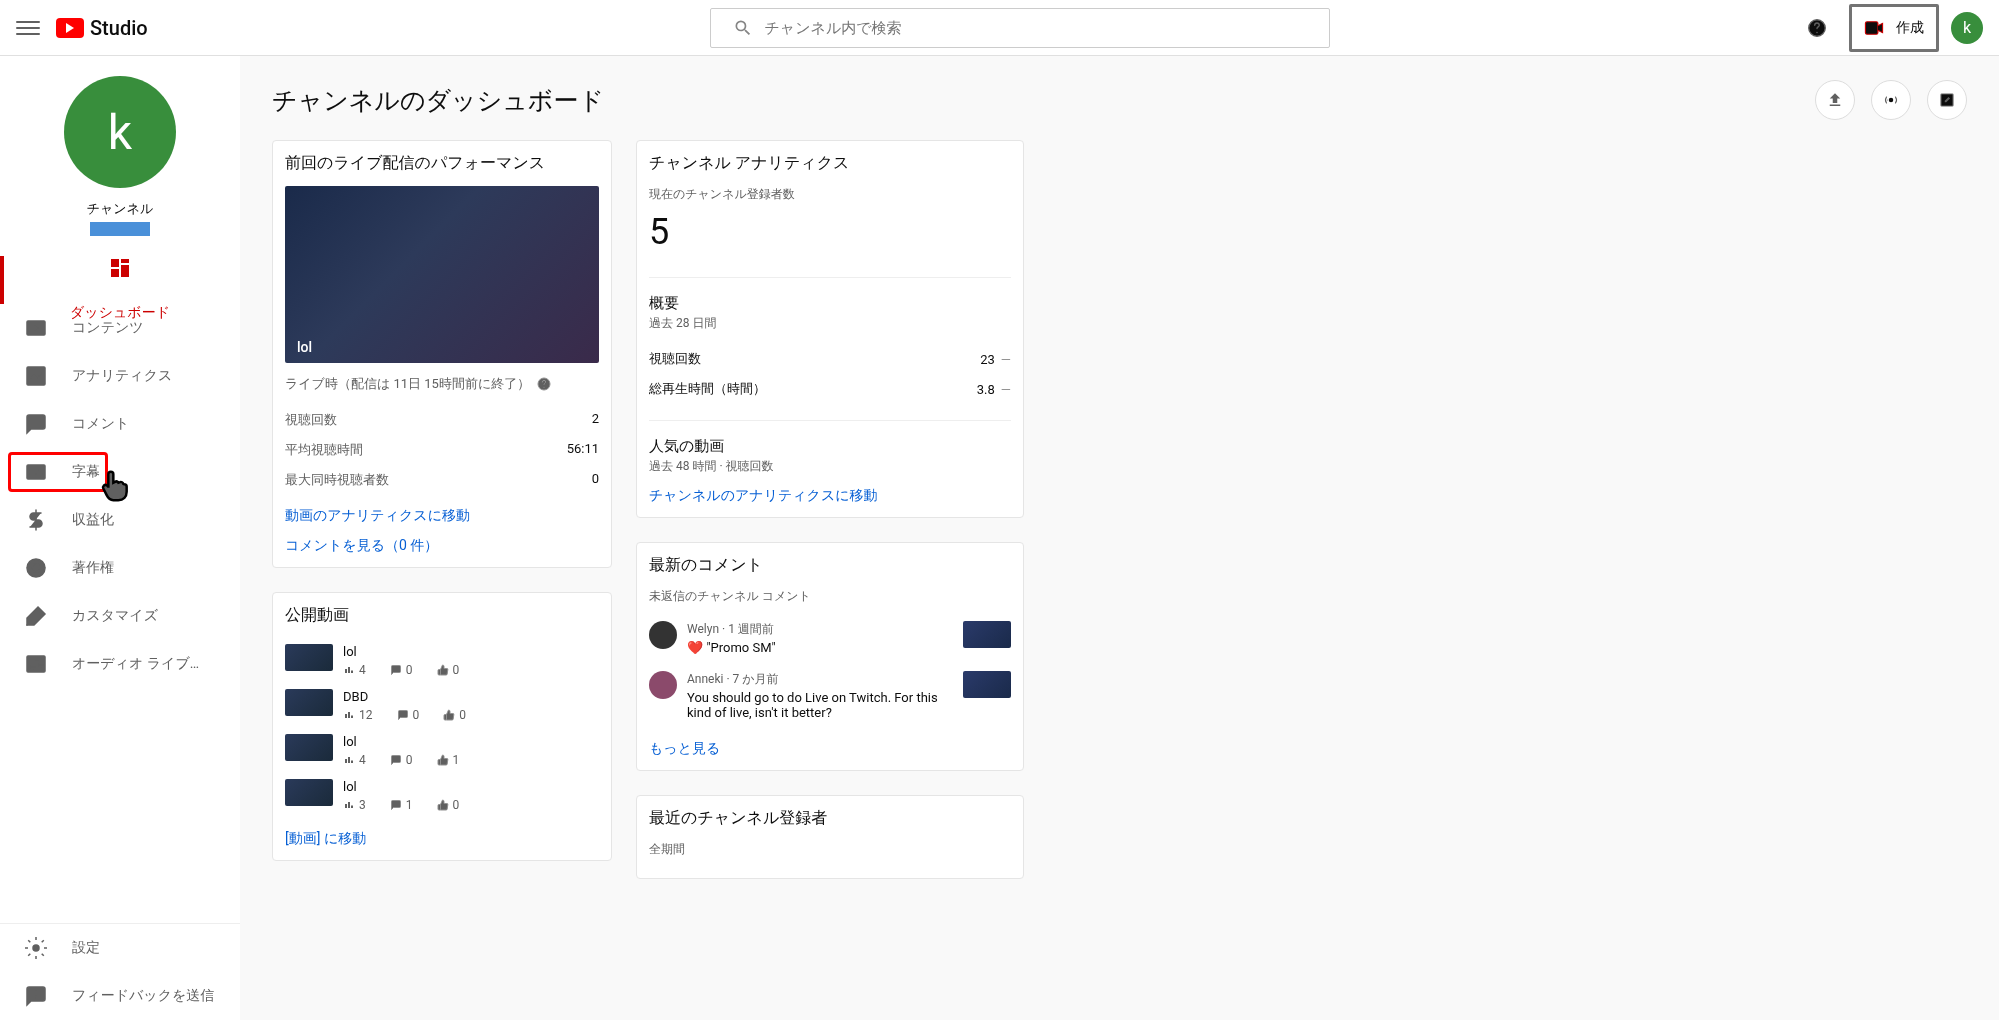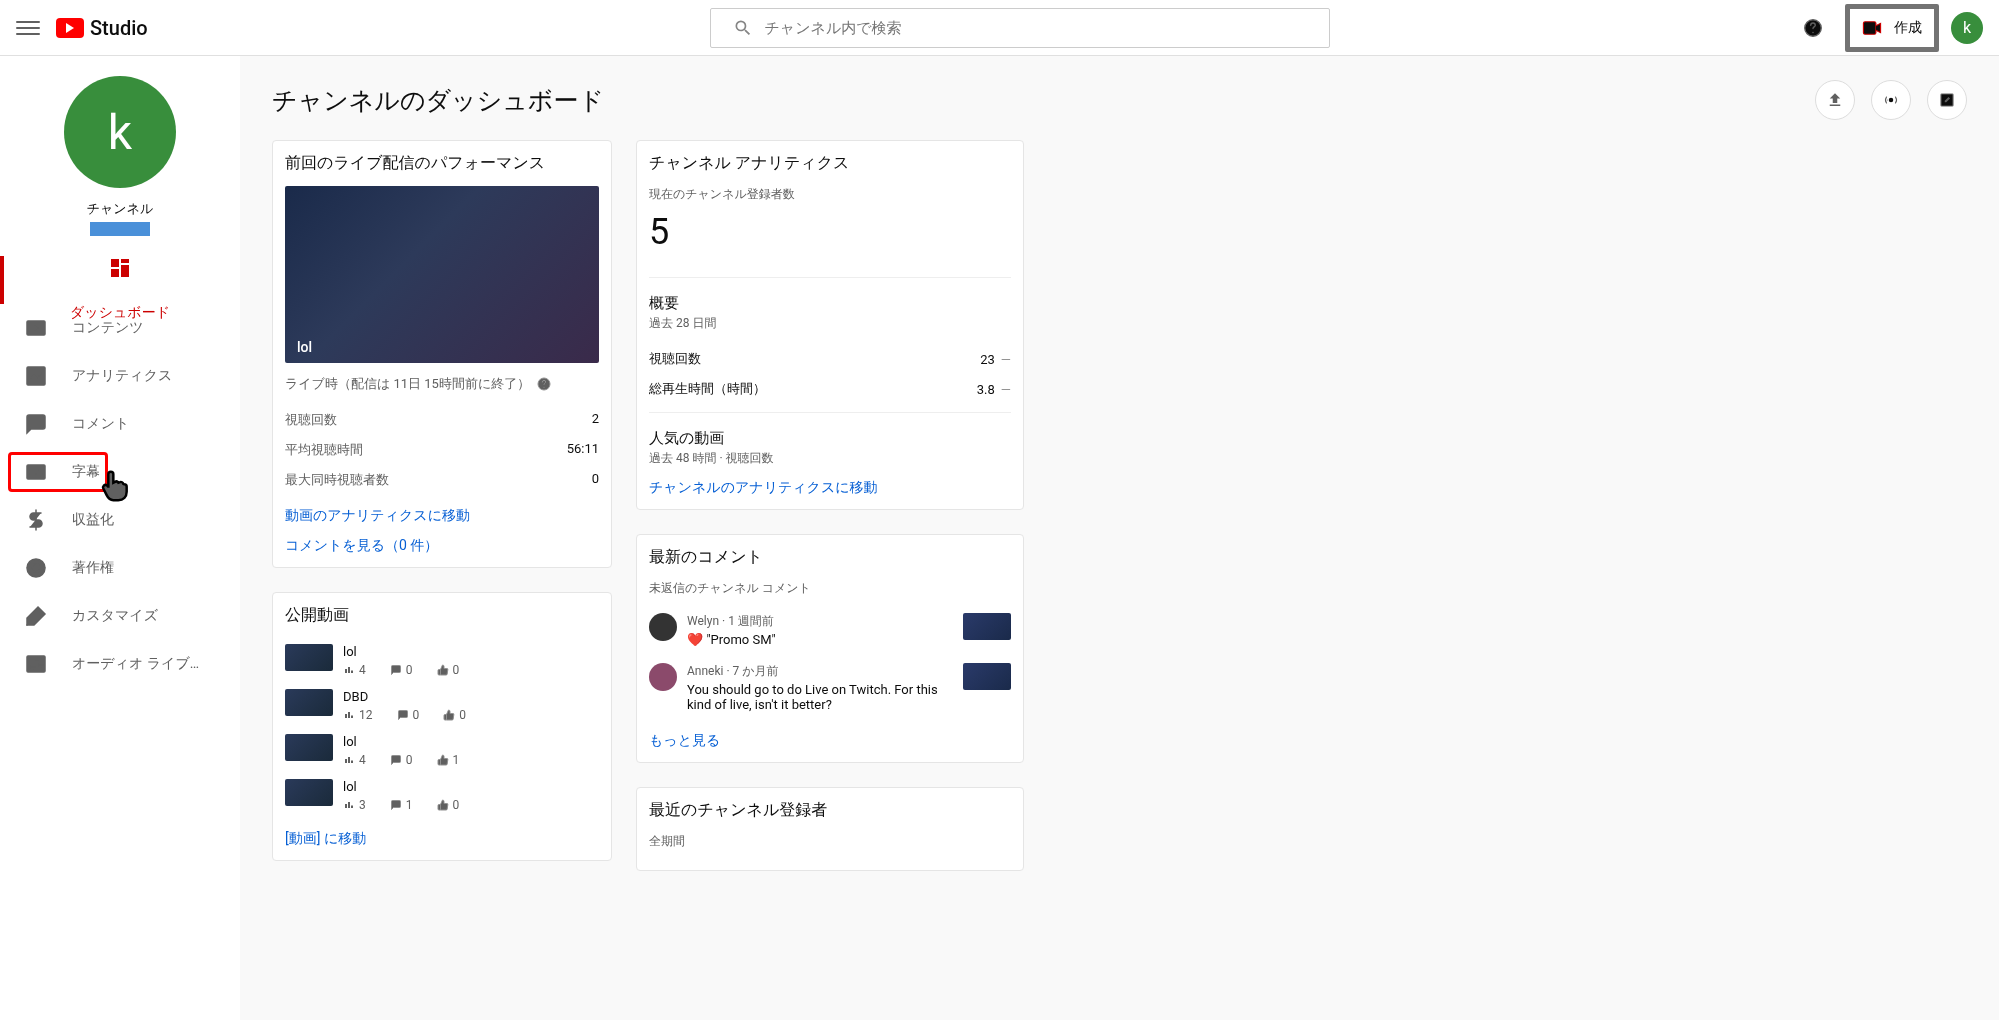--- a/index.html
+++ b/index.html
@@ -12,21 +12,21 @@
 .hamburger span { height: 2px; background: #606060; border-radius: 1px; }
 .logo { display: flex; align-items: center; gap: 6px; font-weight: 500; font-size: 20px; }
 .yt-icon { width: 28px; height: 20px; background: #ff0000; border-radius: 4px; position: relative; }
 .yt-icon::after { content: ''; position: absolute; left: 10px; top: 5px; border-left: 8px solid #fff; border-top: 5px solid transparent; border-bottom: 5px solid transparent; }
 .header-center { flex: 1; display: flex; justify-content: center; }
 .search-box { width: 620px; height: 40px; border: 1px solid #ccc; border-radius: 2px; display: flex; align-items: center; padding: 0 22px; gap: 12px; background: #fff; }
 .search-icon { width: 20px; height: 20px; opacity: 0.5; }
 .search-input { border: none; outline: none; flex: 1; font-size: 15px; }
 .header-right { display: flex; align-items: center; gap: 12px; min-width: 200px; justify-content: flex-end; }
 .icon-btn { width: 40px; height: 40px; border-radius: 50%; display: flex; align-items: center; justify-content: center; cursor: pointer; }
-.create-btn { height: 48px; padding: 17px 12px; border: 5px solid #737373; border-radius: 2px; display: flex; align-items: center; gap: 6px; font-size: 14px; cursor: pointer; background: #fff; }
+.create-btn { height: 48px; padding: 17px 12px; border: 3px solid #737373; border-radius: 2px; display: flex; align-items: center; gap: 6px; font-size: 14px; cursor: pointer; background: #fff; }
 .create-plus { color: #cc0000; font-size: 18px; }
 .avatar-k { width: 32px; height: 32px; border-radius: 50%; background: #388e3c; color: #fff; display: flex; align-items: center; justify-content: center; font-size: 16px; font-weight: 400; }
 
 
 .sidebar { position: fixed; top: 56px; left: 0; width: 240px; bottom: 0; background: #fff; overflow-y: auto; display: flex; flex-direction: column; }
 .channel-info { padding: 20px 0; text-align: center; }
 .channel-avatar { width: 112px; height: 112px; border-radius: 50%; background: #388e3c; color: #fff; display: flex; align-items: center; justify-content: center; font-size: 48px; margin: 0 auto 12px; }
 .channel-label { font-weight: 500; font-size: 13px; }
 .channel-name-box { width: 60px; height: 14px; background: #4a90d9; margin: 4px auto 0; }
 .nav-items { flex: 1; }
@@ -213,20 +213,40 @@
       <div class="nav-item">
         <span class="nav-icon">
           <svg width="24" height="24" viewBox="0 0 24 24" fill="none" stroke="currentColor" stroke-width="1.5">
             <rect x="3" y="4" width="18" height="16" rx="1"></rect>
             <circle cx="9" cy="15" r="2"></circle>
             <path d="M11 15V8l6-1v6"></path>
             <circle cx="17" cy="13" r="2"></circle>
           </svg>
         </span>
         <span>オーディオ ライブ…</span>
+      </div>
+    </div>
+  <div class="sidebar-footer" id="nav-footer">
+      <div class="nav-item">
+        <span class="nav-icon">
+          <svg width="24" height="24" viewBox="0 0 24 24" fill="none" stroke="currentColor" stroke-width="1.5">
+            <circle cx="12" cy="12" r="3"></circle>
+            <path d="M12 1v3m0 16v3M4.2 4.2l2.1 2.1m11.4 11.4l2.1 2.1M1 12h3m16 0h3M4.2 19.8l2.1-2.1m11.4-11.4l2.1-2.1"></path>
+          </svg>
+        </span>
+        <span>設定</span>
+      </div>
+      <div class="nav-item">
+        <span class="nav-icon">
+          <svg width="24" height="24" viewBox="0 0 24 24" fill="none" stroke="currentColor" stroke-width="1.5">
+            <path d="M21 15a2 2 0 01-2 2H7l-4 4V5a2 2 0 012-2h14a2 2 0 012 2z"></path>
+            <path d="M12 7v4m0 3h.01" stroke-linecap="round"></path>
+          </svg>
+        </span>
+        <span>フィードバックを送信</span>
       </div>
     </div>
 </div>
 
 <div class="main">
   <div class="page-header">
     <h1 class="page-title">チャンネルのダッシュボード</h1>
     <div class="page-actions">
       <div class="circle-action">
           <svg width="18" height="18" viewBox="0 0 24 24">
@@ -370,21 +390,21 @@
               <div class="metric-row">
                 <span>視聴回数</span>
                 <span class="metric-val">23 <span class="dash">—</span></span>
               </div>
               <div class="metric-row">
                 <span>総再生時間（時間）</span>
                 <span class="metric-val">3.8 <span class="dash">—</span></span>
               </div>
             </div>
         </div>
-        <div style="border-top:1px solid #eee;padding-top:16px;margin-top:8px">
+        <div style="border-top:1px solid #eee;padding-top:16px;margin-top:16px">
           <div class="section-hdr">人気の動画</div>
           <div class="section-sub">過去 48 時間 · 視聴回数</div>
         </div>
         <a class="link-text">チャンネルのアナリティクスに移動</a>
       </div>
 
       <div class="card">
         <div class="card-title">最新のコメント</div>
         <div class="card-subtitle">未返信のチャンネル コメント</div>
         <div id="comments-list">

